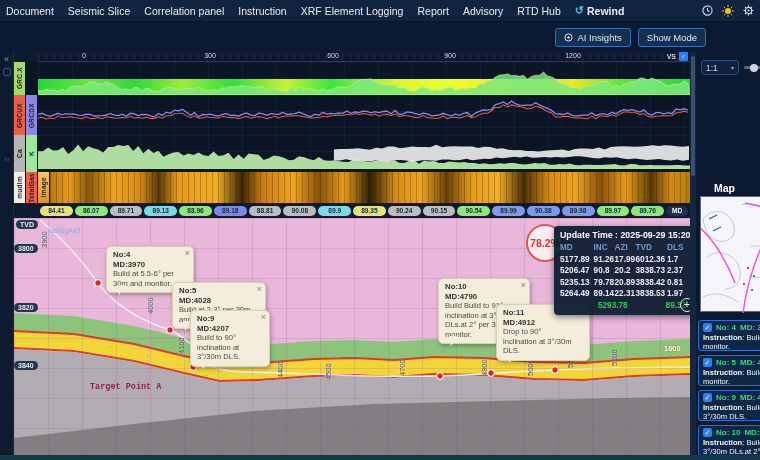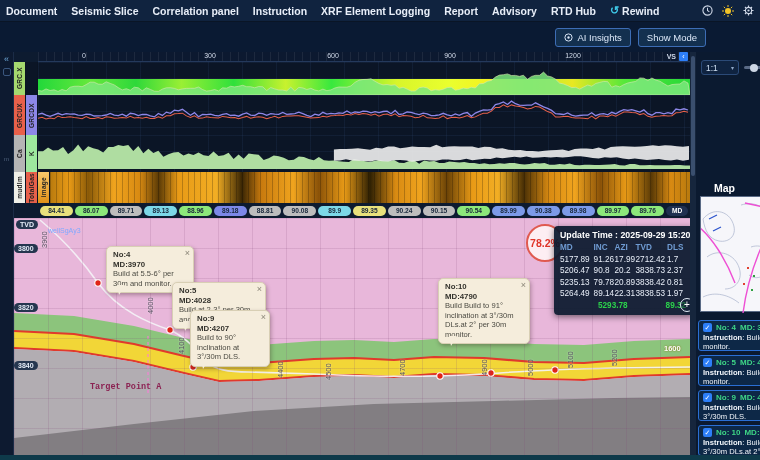--- a/index.html
+++ b/index.html
@@ -1,21 +1,21 @@
 <!DOCTYPE html>
 <html><head>
 <meta charset="utf-8">
 <style>
   *{margin:0;padding:0;box-sizing:border-box;font-family:"Liberation Sans",sans-serif;}
   html,body{width:760px;height:460px;overflow:hidden;background:#0a1628;}
   #app{position:relative;width:760px;height:460px;background:#0d1b30;overflow:hidden;}
 
   
   .menubar{position:absolute;left:0;top:0;width:760px;height:22px;background:#10233f;display:flex;align-items:center;gap:14px;padding:0 6px;border-bottom:1px solid #0a1526;}
-  .menubar .mi{color:#e8eef8;font-size:10.5px;font-weight:bold;white-space:nowrap;cursor:pointer;}
+  .menubar .mi{color:#e8eef8;font-size:10.5px;font-weight:normal;white-space:nowrap;cursor:pointer;}
   .rewind{display:flex;align-items:center;gap:3px;color:#e8eef8;font-size:10.5px;font-weight:bold;}
   .rewind .ric{color:#3ec8e8;font-size:11px;}
   .winicons{margin-left:auto;display:flex;align-items:center;gap:9px;}
 
   
   .titlebar{position:absolute;left:0;top:22px;width:760px;height:30px;background:#0a1a33;display:flex;align-items:center;}
   .apptitle{position:absolute;left:0;right:120px;text-align:center;color:#fff;font-size:17px;font-weight:bold;letter-spacing:.5px;}
   .tbbtns{position:absolute;right:-14px;display:flex;gap:7px;}
   .tbbtn{height:19px;display:flex;align-items:center;gap:4px;background:#13304f;border:1px solid #3d6db5;border-radius:3px;color:#dce8f8;font-size:9.5px;padding:0 8px;white-space:nowrap;cursor:pointer;}
 
@@ -59,21 +59,21 @@
   .callout{position:absolute;background:#f5eddc;border:1px solid #d8cfb4;border-radius:5px;padding:3px 14px 4px 6px;box-shadow:1px 2px 4px rgba(50,30,30,.35);font-size:7.6px;color:#4b4a42;line-height:1.25;}
   .callout .hdr{font-weight:bold;color:#33322c;font-size:7.8px;}
   .callout .cx{position:absolute;right:3px;top:1px;color:#8a8578;font-size:9px;cursor:pointer;}
   .callout::after{content:"";position:absolute;left:10px;bottom:-9px;border:6px solid transparent;border-top:10px solid #f5eddc;border-left-width:2px;}
 
   .badge{position:absolute;width:38px;height:38px;border:2.5px solid #e05a50;border-radius:50%;background:rgba(255,246,246,.88);color:#e0352a;font-size:10.5px;font-weight:bold;display:flex;align-items:center;justify-content:center;}
 
   .survey{position:absolute;left:540px;top:8px;width:140px;background:rgba(10,25,45,.93);border-radius:4px;padding:4px 6px 5px;box-shadow:0 2px 6px rgba(0,0,0,.5);}
   .survey .ut{color:#fff;font-size:8.8px;font-weight:bold;white-space:nowrap;margin-bottom:3px;}
   .srow{display:flex;color:#e8eef8;font-size:8.2px;margin-top:2.5px;white-space:nowrap;}
-  .srow span{flex:1;}
+  .srow span{flex:1;font-weight:bold;}
   .srow span:nth-child(1){flex:1.6;}
   .srow span:nth-child(4){flex:1.5;}
   .srow.hd span{color:#6f9bd2;font-weight:bold;}
   .srow.last span{color:#2bd24b;font-weight:bold;padding-left:38px;}
   .pluscircle{position:absolute;left:666px;top:80px;width:14px;height:14px;border:1.5px solid #e4ecf6;border-radius:50%;background:rgba(20,35,60,.55);color:#fff;font-size:10px;line-height:12px;text-align:center;cursor:pointer;}
 
   
   .vscroll{position:absolute;left:690px;top:52px;width:6px;height:403px;background:#16263d;}
   .vscroll .thumb{position:absolute;left:1px;top:4px;width:4px;height:120px;background:#3a4f6e;border-radius:2px;}
   .rpanel{position:absolute;left:696px;top:52px;width:64px;height:403px;background:#0b1a30;overflow:hidden;}
@@ -320,37 +320,43 @@
         <div class="hdr">MD:4207</div>
         <div>Build to 90° inclination at 3°/30m DLS.</div>
         <span class="cx">×</span>
       </div>
       <div class="callout" style="left:424px;top:60px;width:92px;">
         <div class="hdr">No:10</div>
         <div class="hdr">MD:4790</div>
         <div>Build Build to 91° inclination at 3°/30m DLs.at 2° per 30m monitor.</div>
         <span class="cx">×</span>
       </div>
+      <div class="callout" style="left:482px;top:86px;width:94px;">
+        <div class="hdr">No:11</div>
+        <div class="hdr">MD:4912</div>
+        <div>Drop to 90° inclination at 3°/30m DLS.</div>
+        <span class="cx">×</span>
+      </div>
 
       <div class="badge" style="left:512px;top:6px;">78.2%</div>
 
       <div class="survey">
         <div class="ut"><span>Update Time :</span> <span>2025-09-29 15:20:06</span></div>
         <div class="srow hd">
           <span>MD</span>
             <span>INC</span>
             <span>AZI</span>
             <span>TVD</span>
             <span>DLS</span>
         </div>
         <div class="srow">
             <span>5177.89</span>
             <span>91.26</span>
             <span>17.99</span>
-            <span>2712.42</span>
+            <span>6012.36</span>
             <span>1.7</span>
           </div>
         <div class="srow">
             <span>5206.47</span>
             <span>90.8</span>
             <span>20.2</span>
             <span>3838.73</span>
             <span>2.37</span>
           </div>
         <div class="srow">

